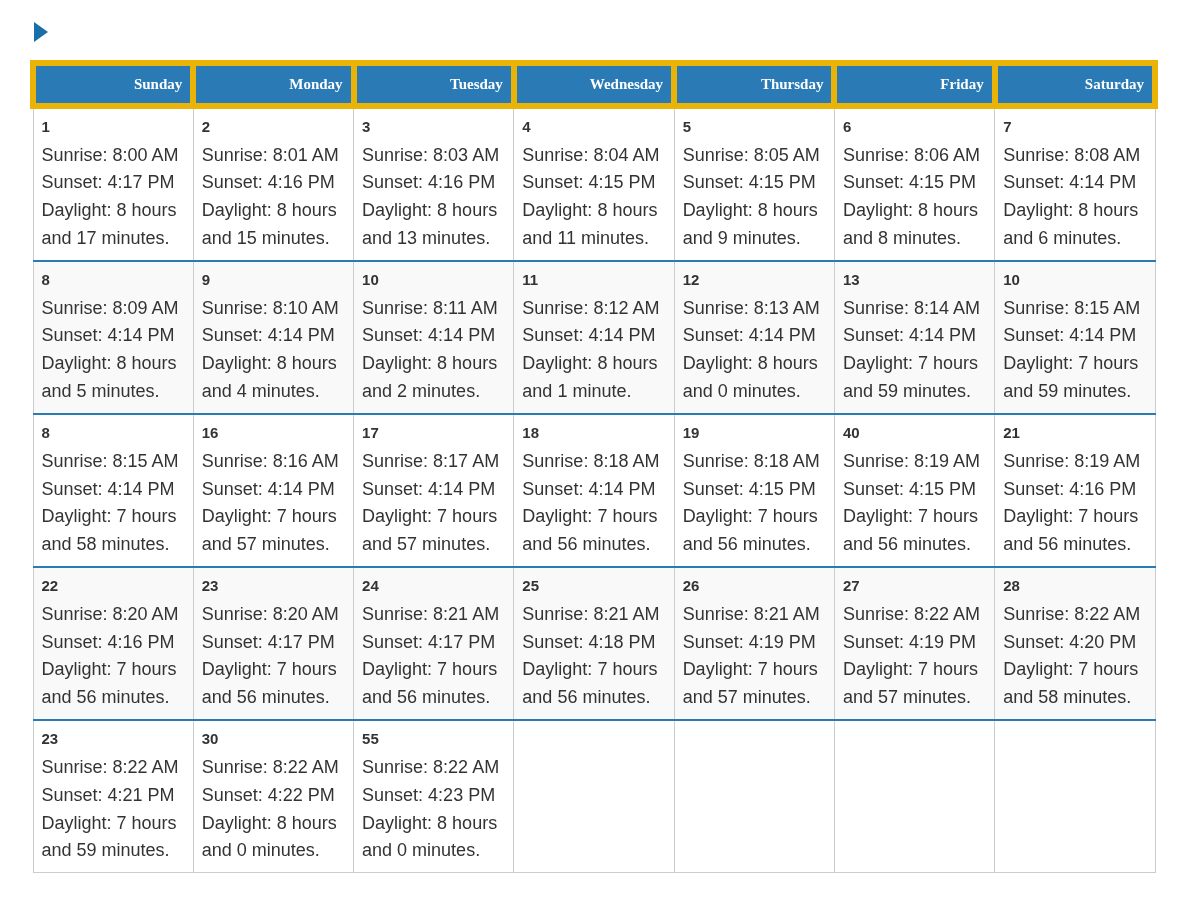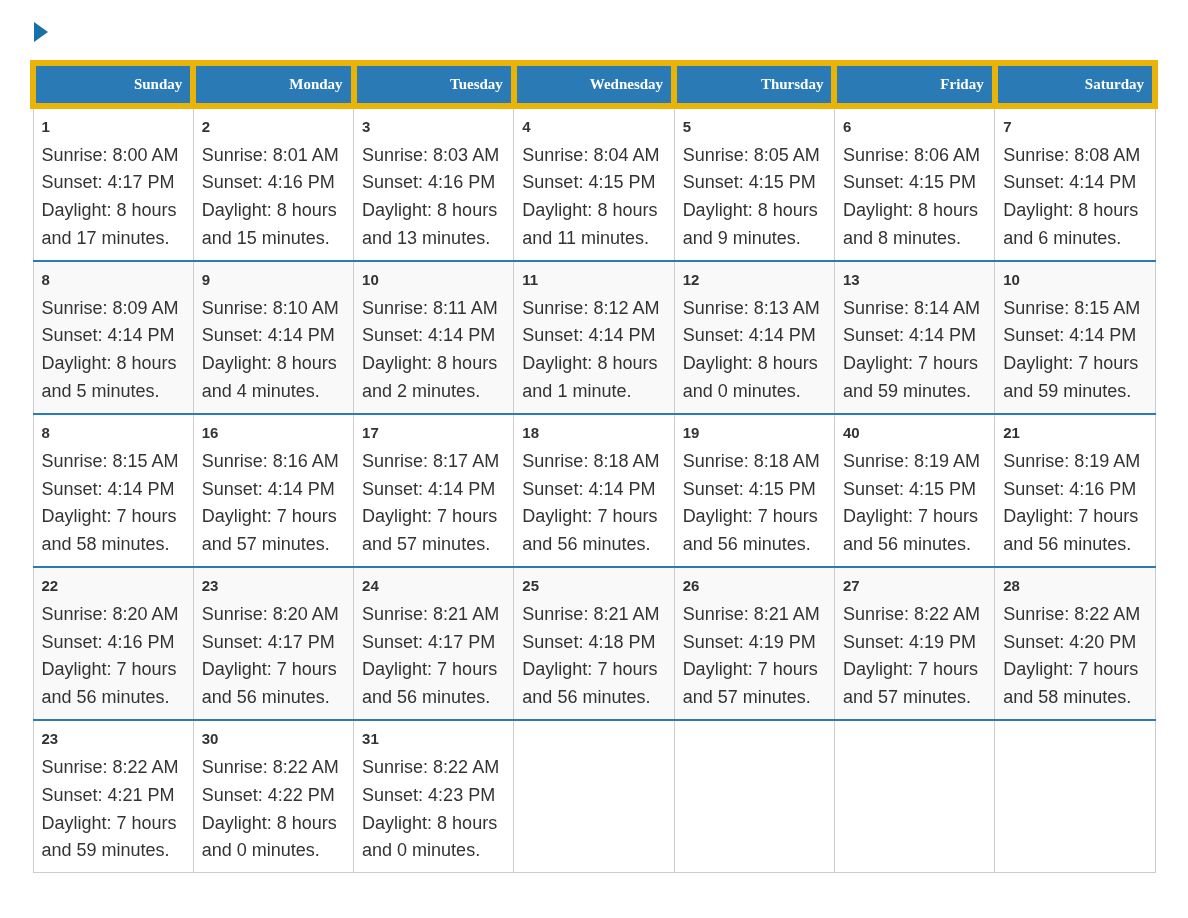--- a/index.html
+++ b/index.html
@@ -263,21 +263,21 @@
       <tr class="week-row">
         <td>
           <span class="day-number">23</span>
           <div class="day-info">Sunrise: 8:22 AM<br>Sunset: 4:21 PM<br>Daylight: 7 hours<br>and 59 minutes.</div>
         </td>
         <td>
           <span class="day-number">30</span>
           <div class="day-info">Sunrise: 8:22 AM<br>Sunset: 4:22 PM<br>Daylight: 8 hours<br>and 0 minutes.</div>
         </td>
         <td>
-          <span class="day-number">31</span>
+          <span class="day-number">55</span>
           <div class="day-info">Sunrise: 8:22 AM<br>Sunset: 4:23 PM<br>Daylight: 8 hours<br>and 0 minutes.</div>
         </td>
         <td class="empty-cell"></td>
         <td class="empty-cell"></td>
         <td class="empty-cell"></td>
         <td class="empty-cell"></td>
       </tr>
     </tbody>
 </table>
 

